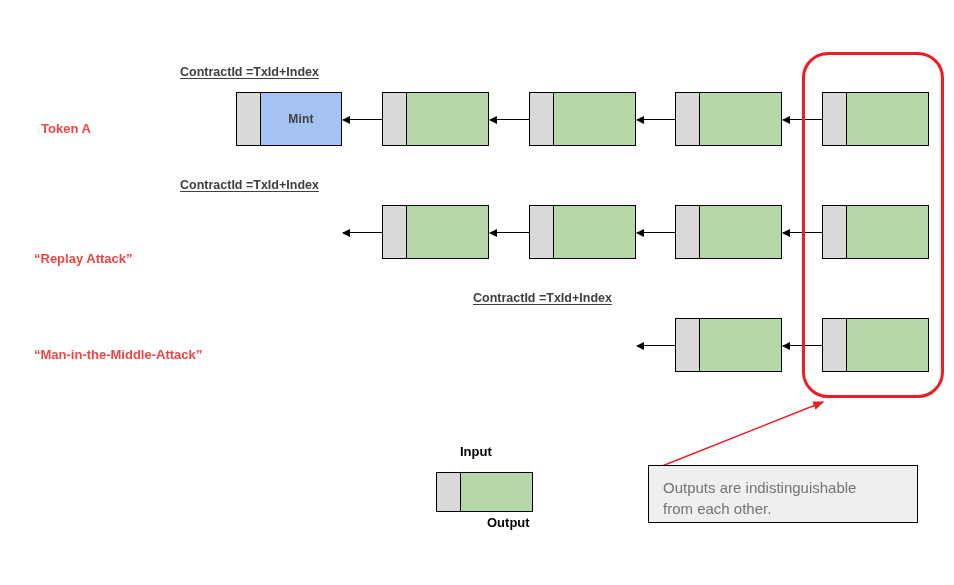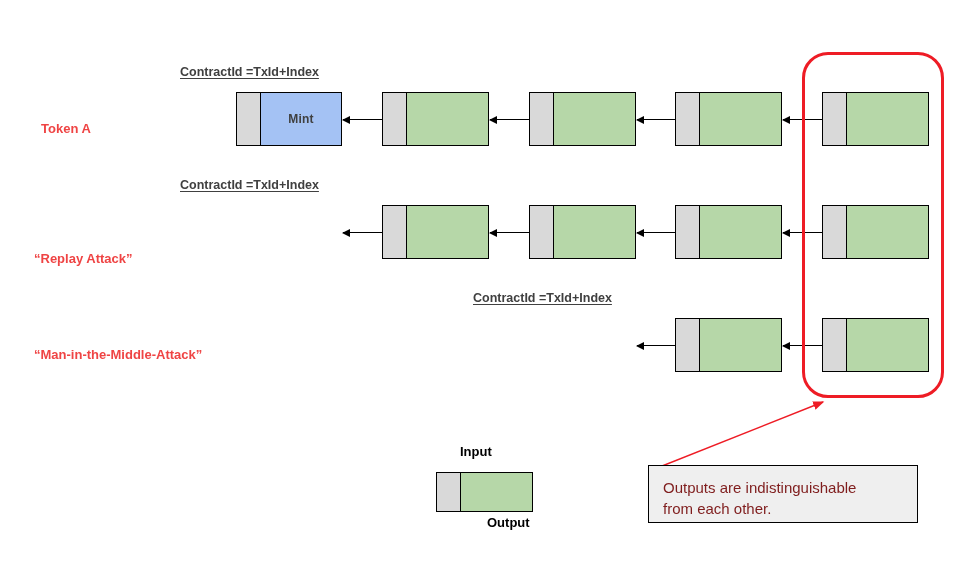--- a/index.html
+++ b/index.html
@@ -110,21 +110,21 @@
   
   .callout {
     position: absolute;
     box-sizing: border-box;
     background: #efefef;
     border: 1.4px solid #000000;
     padding: 12px 14px 12px 14px;
   }
   .callout-text {
     font-size: 15px;
-    color: #7f1d1d;
+    color: #737373;
     line-height: 1.38;
     white-space: pre-line;
   }
 
   
   .leader {
     position: absolute;
     left: 0; top: 0;
     width: 954px;
     height: 585px;

